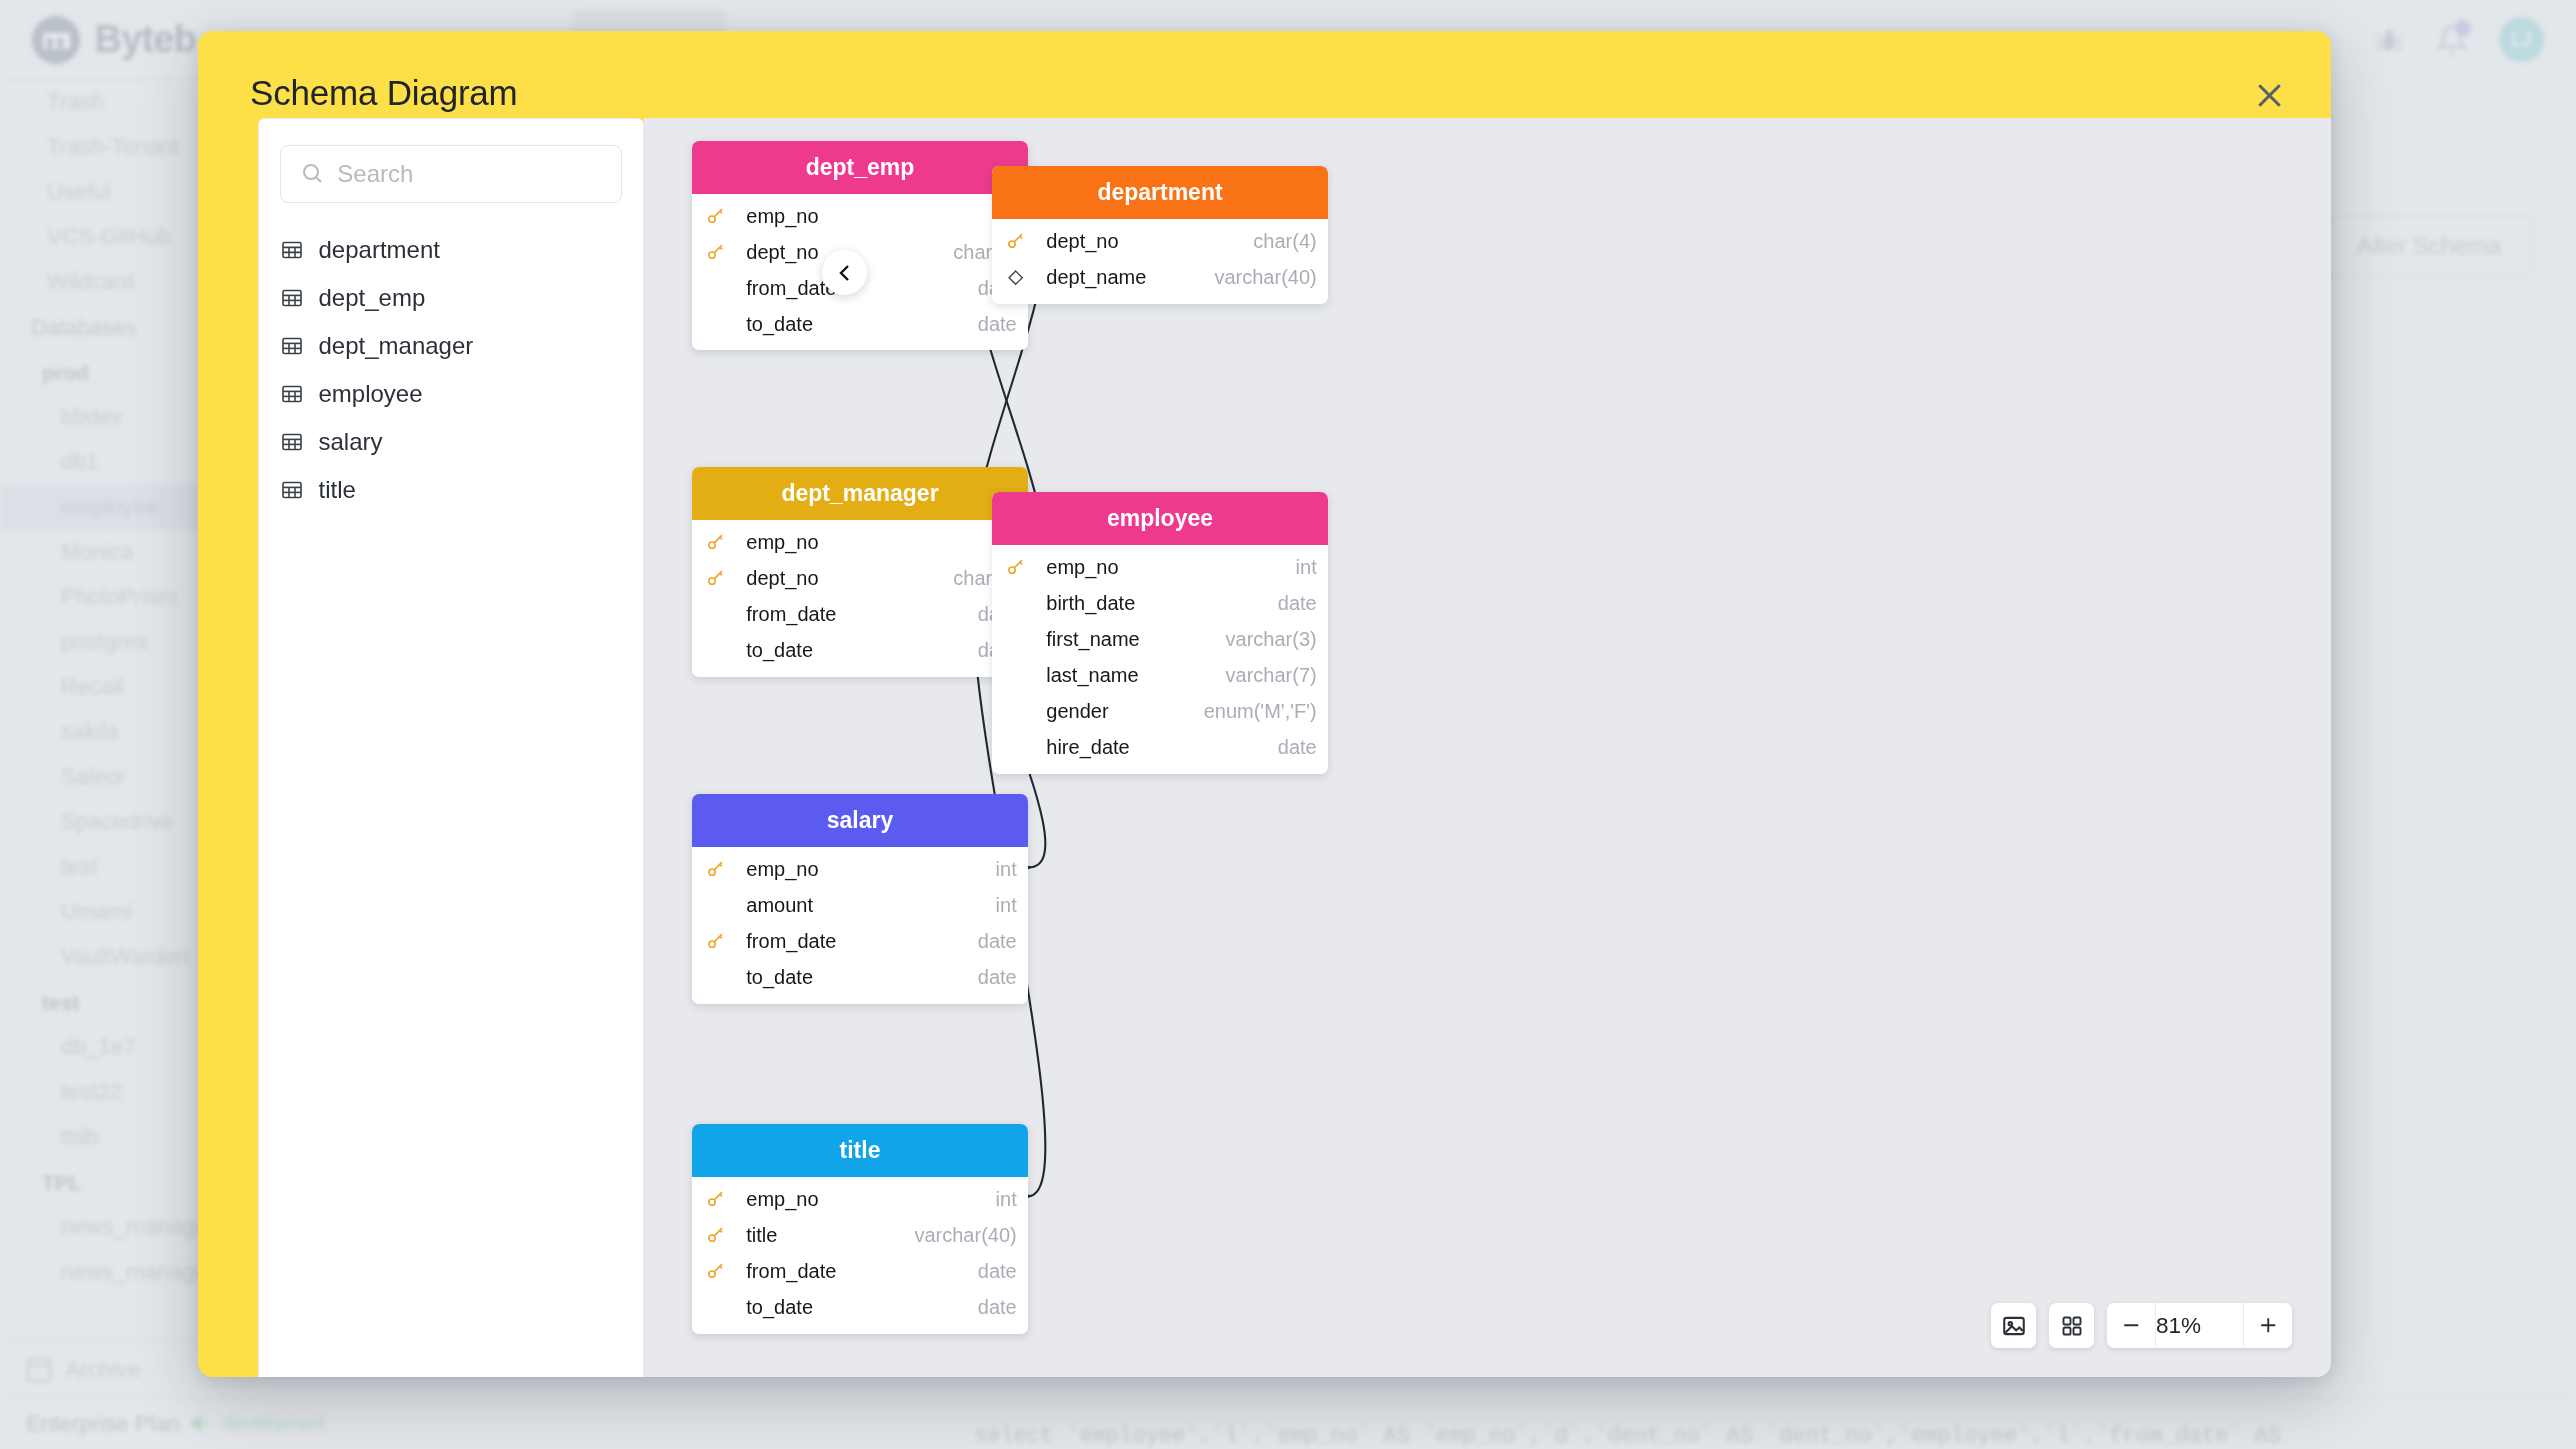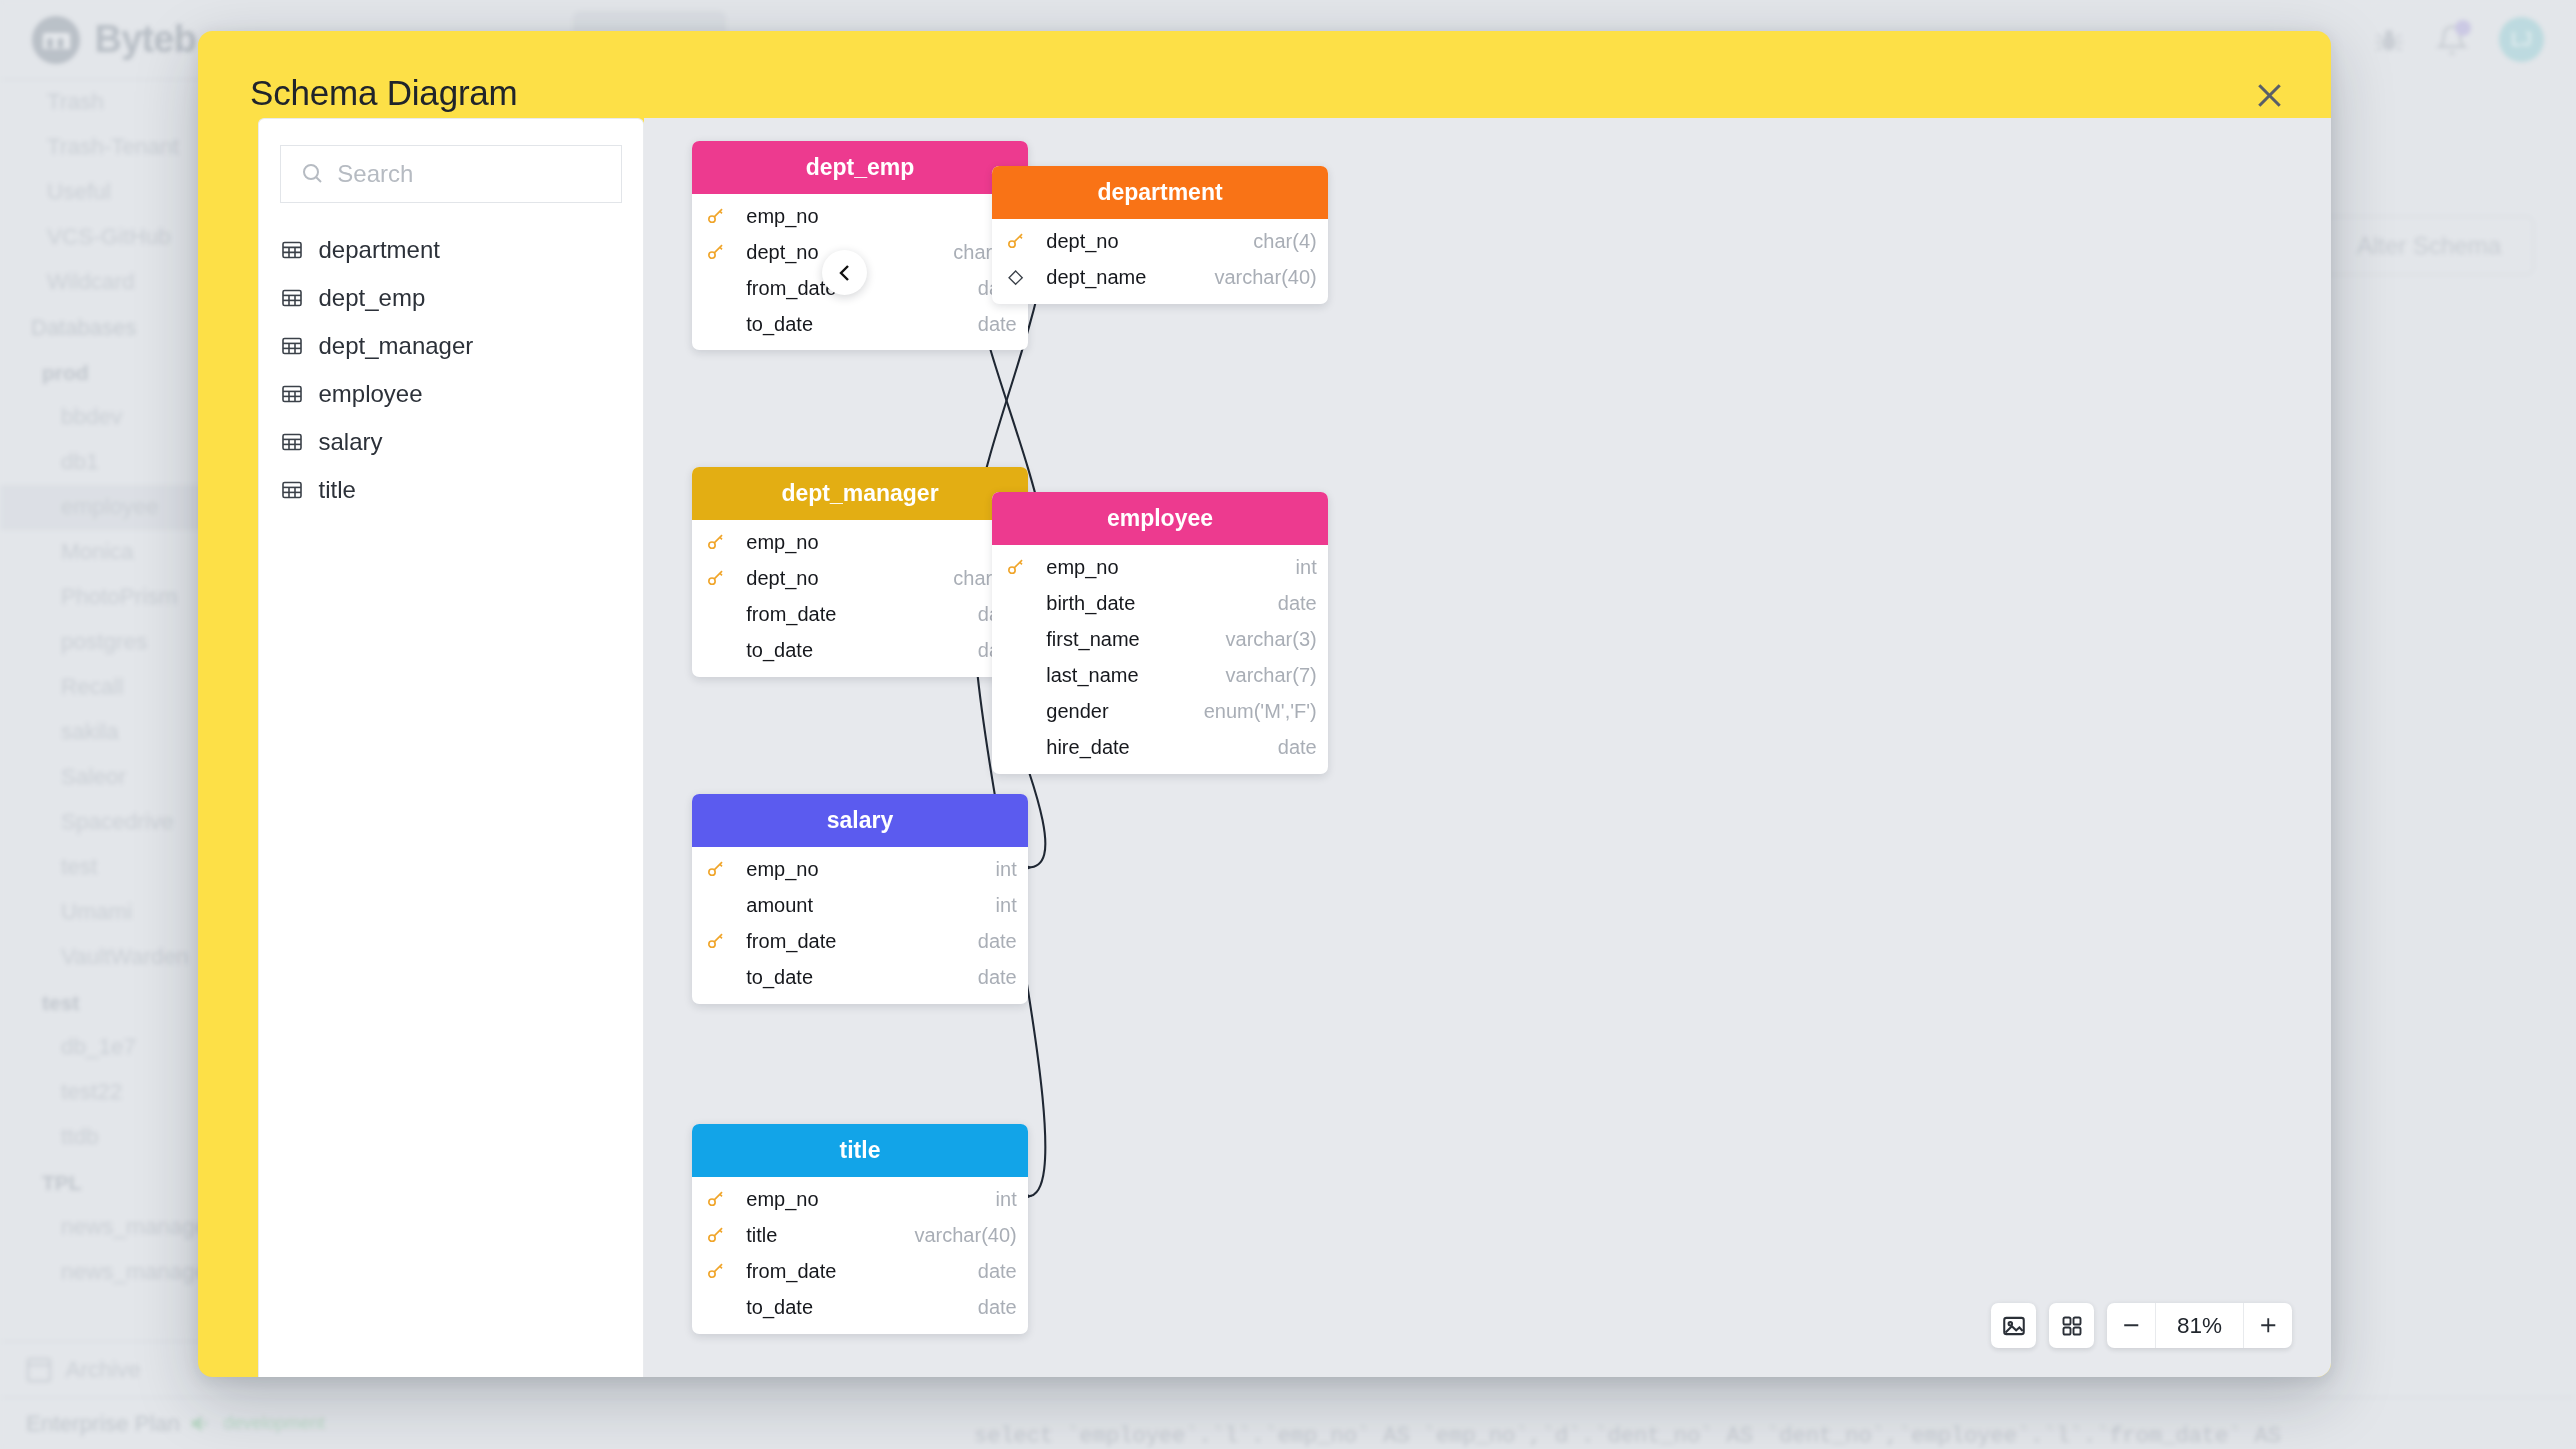--- a/index.html
+++ b/index.html
@@ -132,21 +132,21 @@
     width: 386px; height: 1259px;
     background: #fff;
     border: 0.8px solid #e9ebee;
     border-bottom: none;
     border-radius: 6.4px 6.4px 0 0;
     z-index: 3;
   }
   #search-box {
     margin: 26px 21px 0 21px;
     height: 58px;
-    border: 0.8px solid #e2e5e9; border-radius: 0;
+    border: 0.8px solid #e2e5e9; border-radius: 8px;
     display: flex; align-items: center; gap: 13px; padding: 0 19.3px;
   }
   #search-input {
     border: none; outline: none; font-size: 24px; color: #2c3139;
     font-family: "Liberation Sans", sans-serif;
     background: transparent; width: 100%;
   }
   #search-input::placeholder { color: #b6bbc2; }
   .tbl-list { margin-top: 22.5px; }
   .tbl-item {
@@ -212,21 +212,21 @@
   #zoom-group {
     display: flex; align-items: center; background: #fff; border-radius: 7.2px;
     box-shadow: 0 1.6px 5.6px rgba(25,32,44,0.12); height: 45px; overflow: hidden;
   }
   .zm-btn {
     width: 48px; height: 45px;
     display: flex; align-items: center; justify-content: center;
     color: #2b3038;
   }
   #zoom-level {
-    min-width: 89px; text-align: center; font-size: 22.5px; color: #21262d;
+    min-width: 89px; text-align: left; font-size: 22.5px; color: #21262d;
     border-left: 0.8px solid #e8eaed; border-right: 0.8px solid #e8eaed;
     line-height: 45px; height: 45px;
   }
 </style>
 </head>
 <body>
 
 <div id="app-bg">
 
   <div id="bg-topbar">

